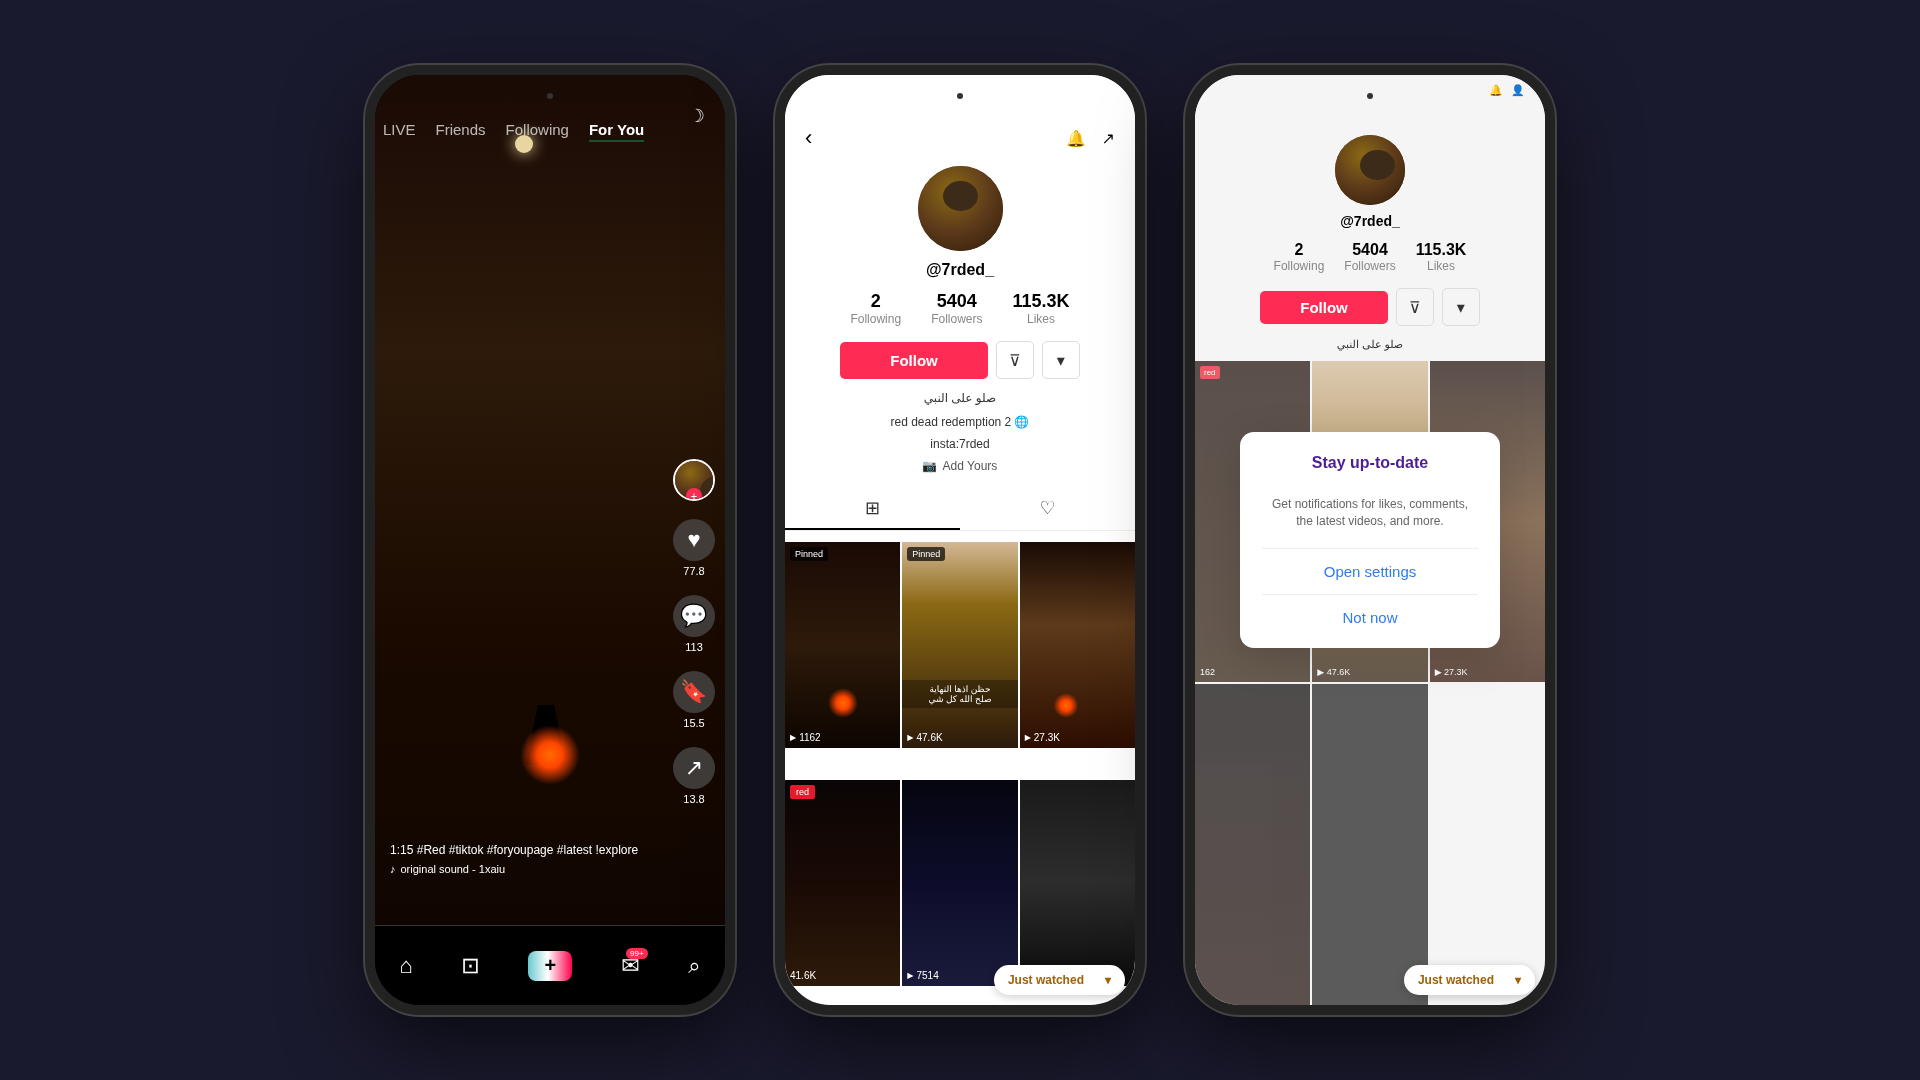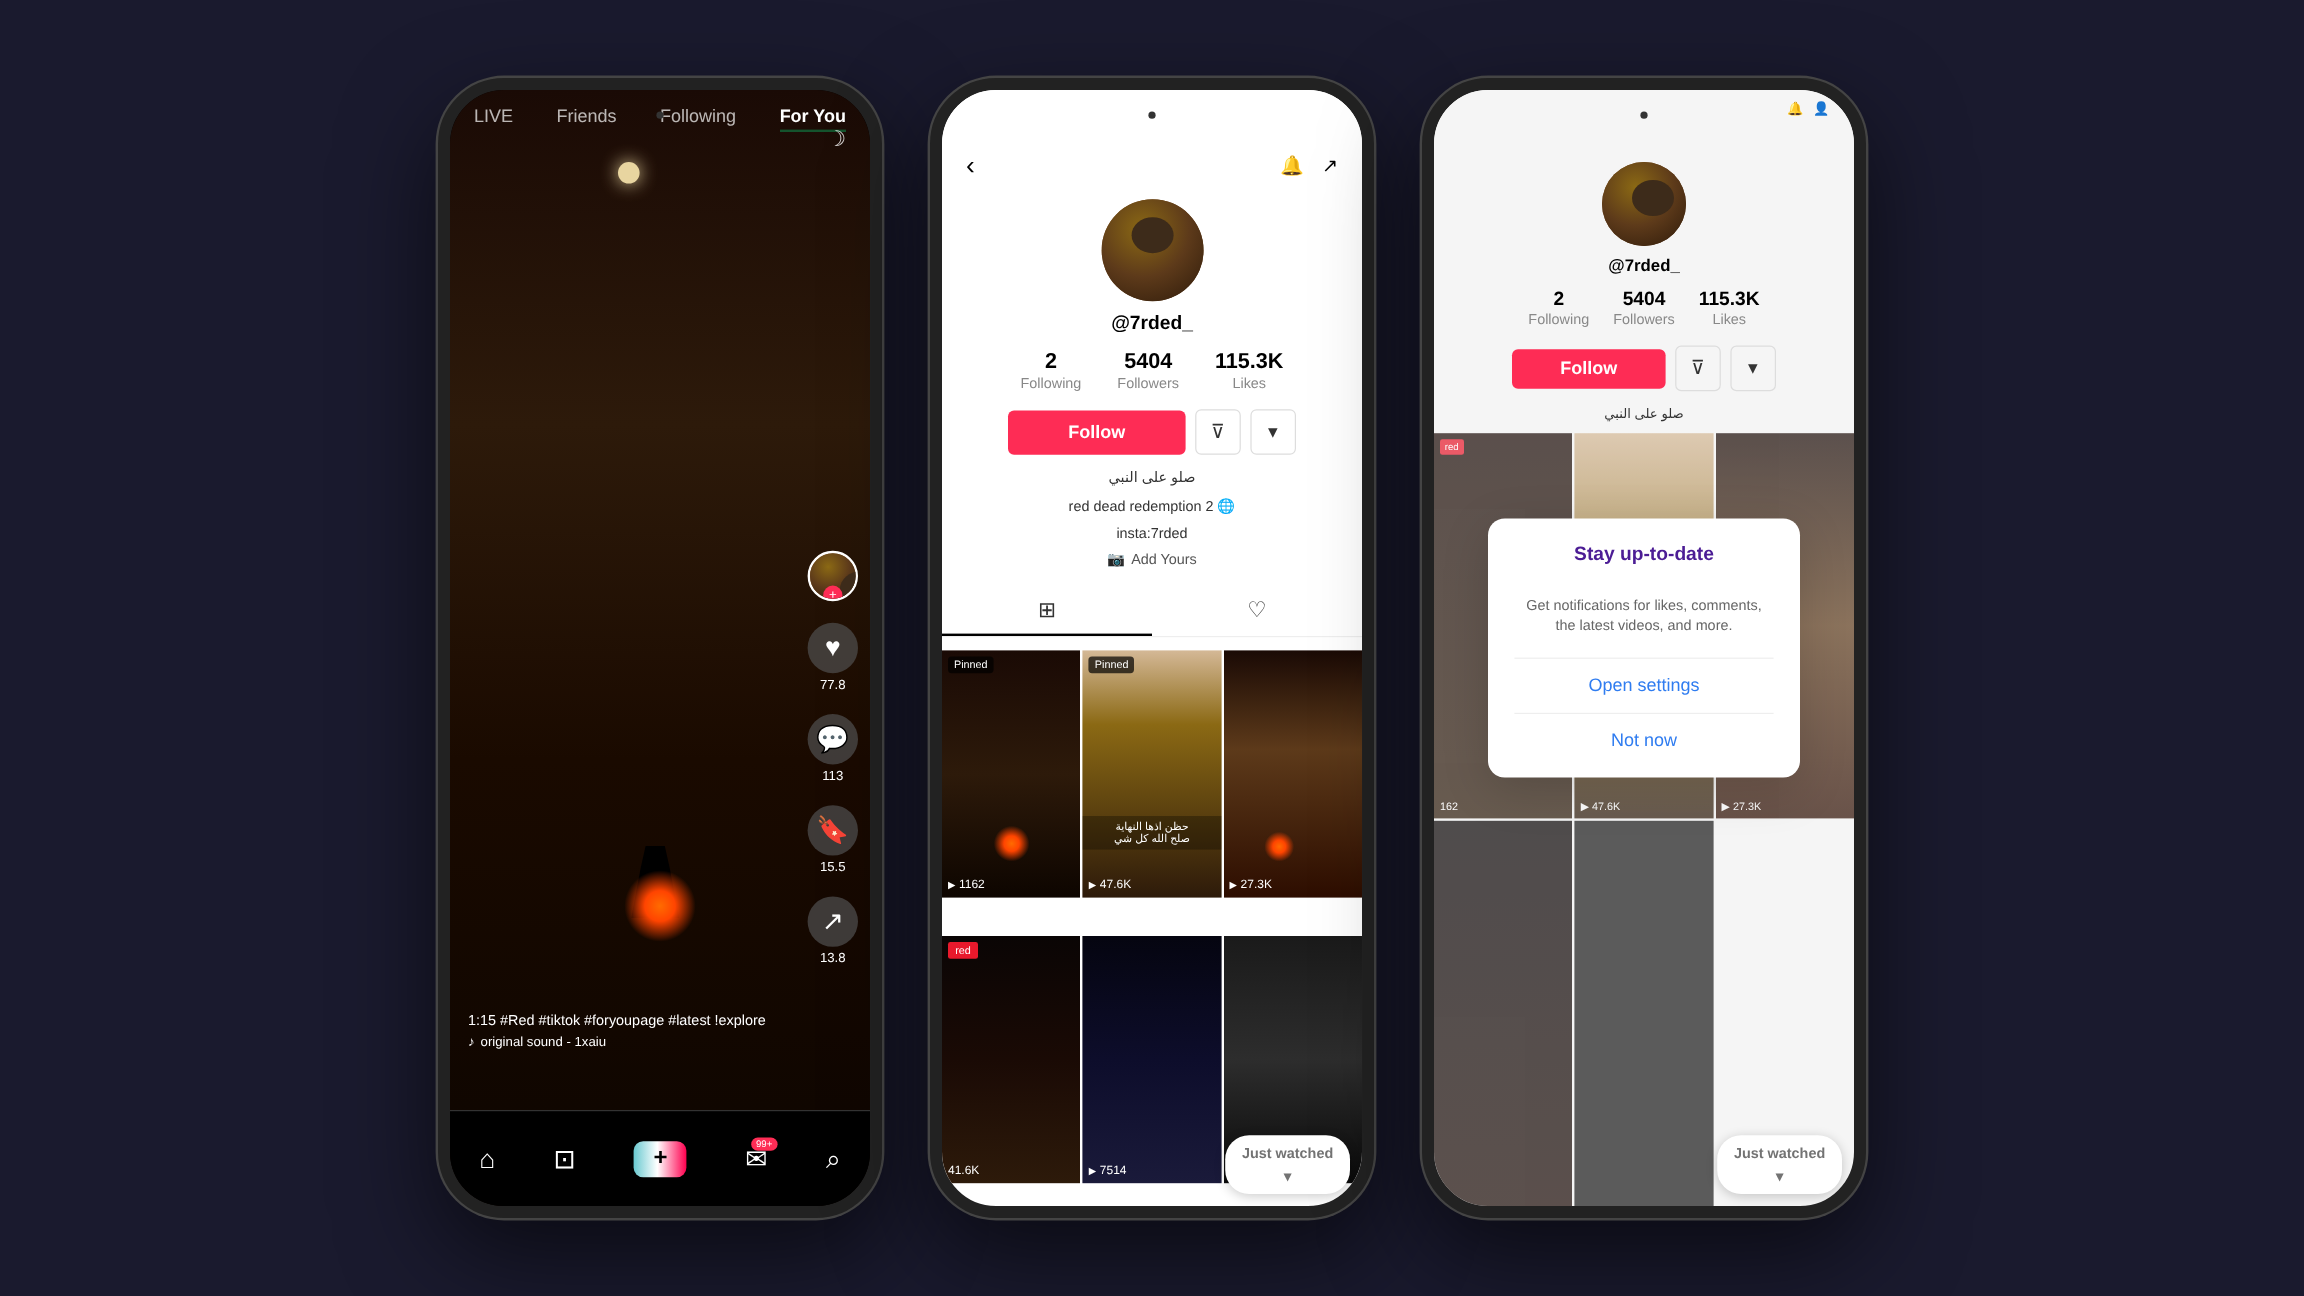--- a/index.html
+++ b/index.html
@@ -54,27 +54,27 @@
       border-radius: 0 3px 3px 0;
     }
 
     
     .phone1 {
       background: #000;
     }
 
     .phone1-nav {
       position: absolute;
-      top: 14px;
+      top: 46px;
       left: 0; right: 0;
       display: flex;
-      justify-content: space-between;
+      justify-content: flex-start;
       gap: 20px;
       z-index: 10;
-      padding: 0 20px;
+      padding: 0 8px;
     }
 
     .phone1-nav span {
       color: rgba(255,255,255,0.7);
       font-size: 15px;
       font-weight: 500;
     }
 
     .phone1-nav .active {
       color: #fff;
@@ -504,31 +504,30 @@
     .play-icon-small {
       font-size: 8px;
     }
 
     
     .just-watched {
       position: absolute;
       bottom: 10px;
       right: 10px;
       background: #fff;
-      color: #737373;
+      color: #a16207;
       font-size: 12px;
       font-weight: 600;
       padding: 8px 14px;
       border-radius: 20px;
       display: flex;
       align-items: center;
-      gap: 5px;
+      gap: 21px;
       z-index: 20;
       box-shadow: 0 2px 10px rgba(0,0,0,0.2);
-      flex-direction: column;
     }
 
     
     .phone3 {
       background: #f5f5f5;
     }
 
     .popup-overlay {
       position: absolute;
       top: 0; left: 0; right: 0; bottom: 0;

